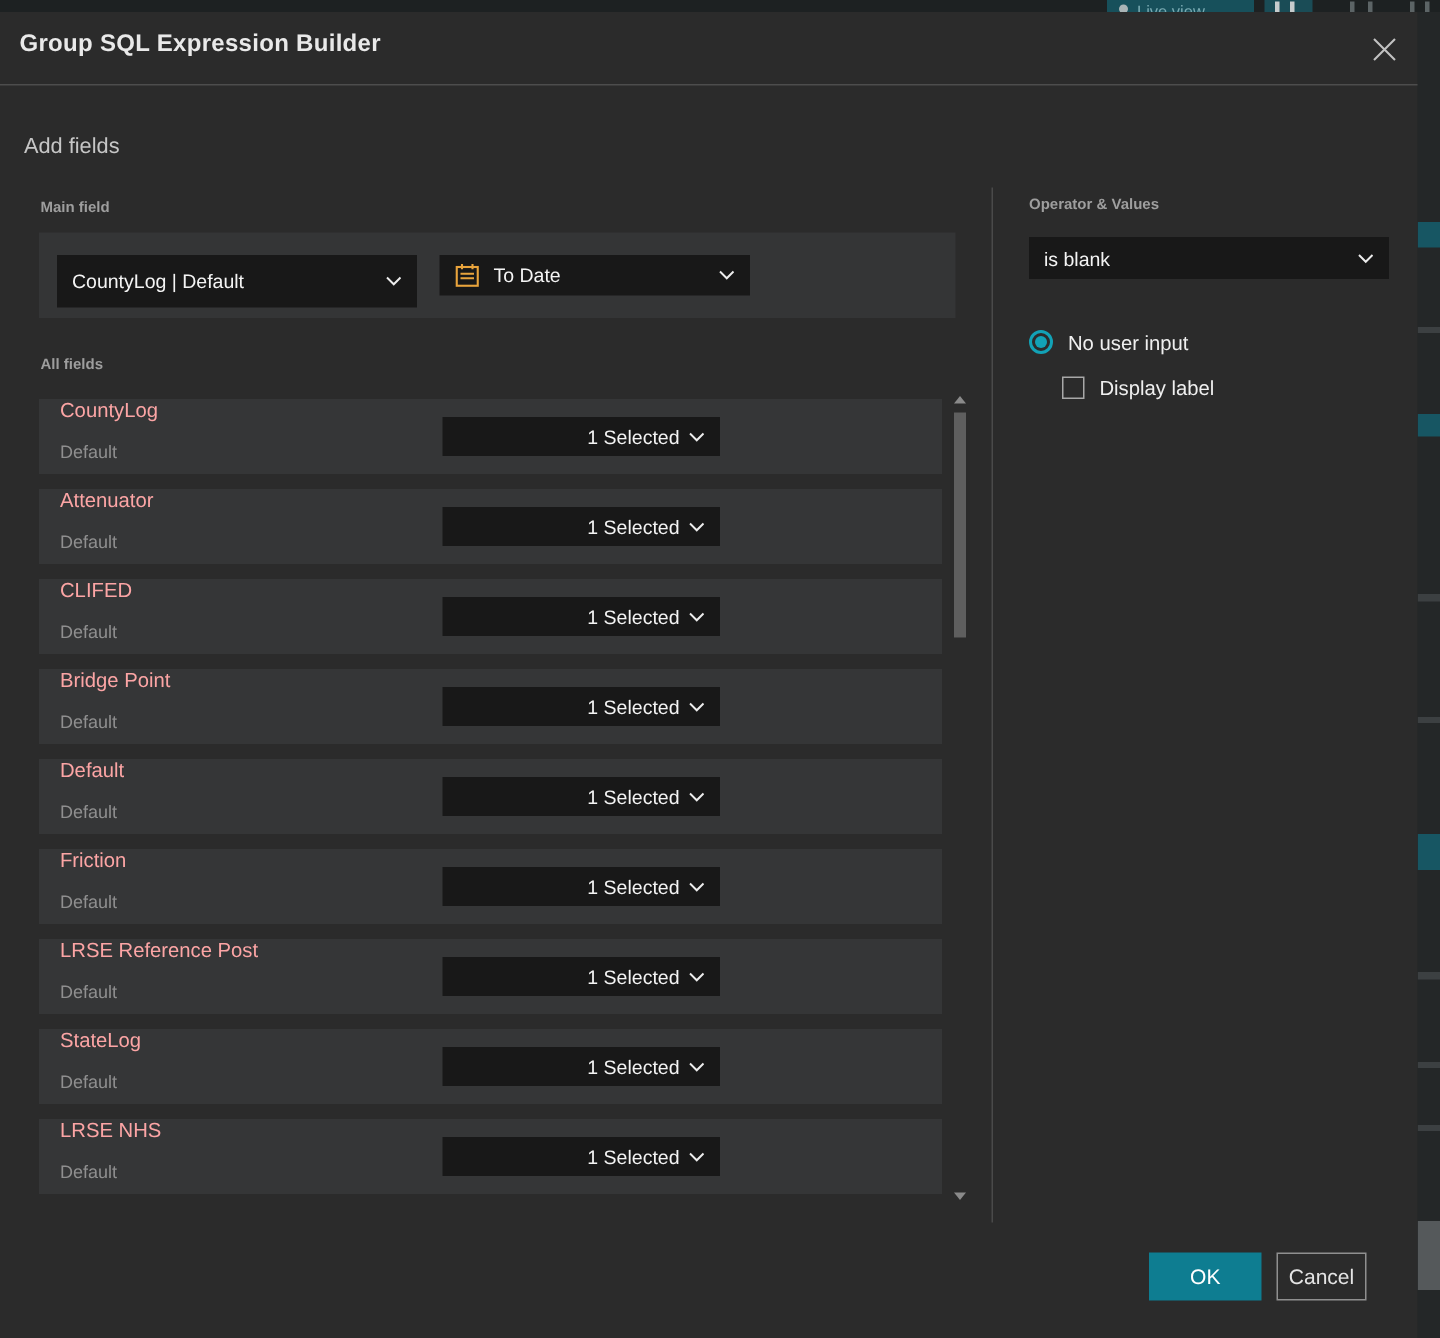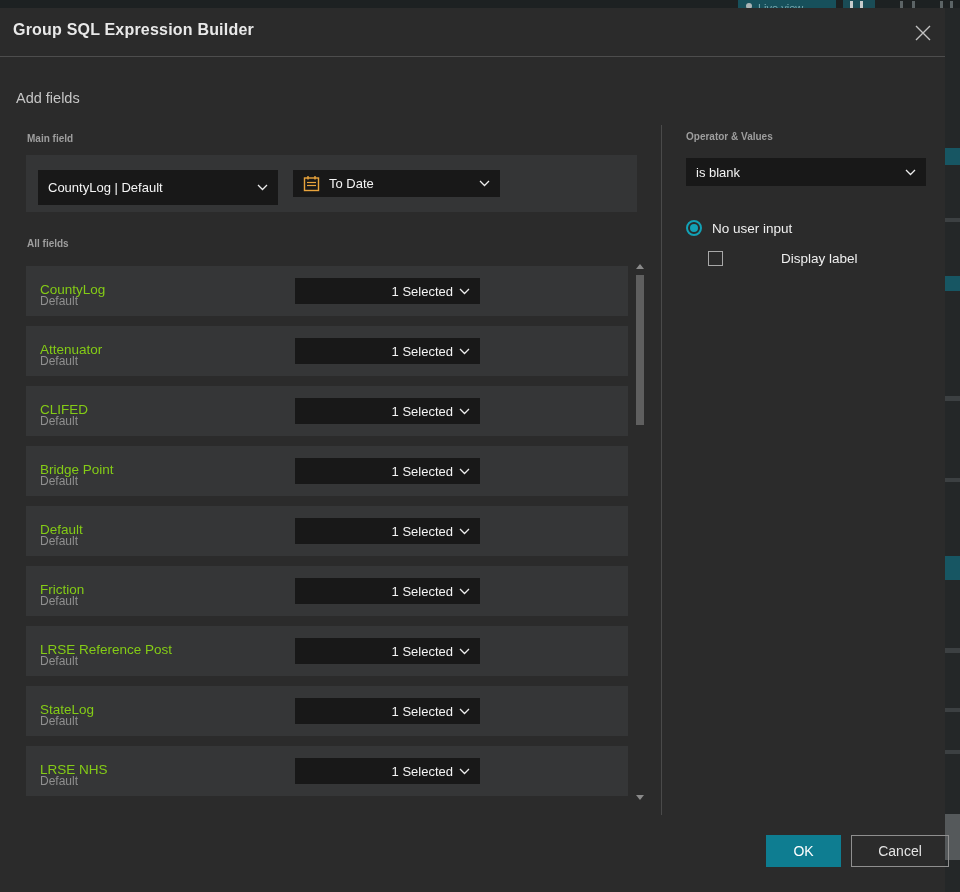--- a/index.html
+++ b/index.html
@@ -52,21 +52,21 @@
   .main-panel { position:absolute; left:26px; top:147px; width:611px; height:57px;
                 background:#343536; }
   .sel-field { left:12px; top:15px; width:240px; height:35px; }
   .sel-type  { left:267px; top:15px; width:207px; height:27px; }
   .cal-icon { display:flex; align-items:center; margin-right:9px; flex:0 0 auto; }
 
   
   .fields-list { position:absolute; left:26px; top:258px; width:602px; }
   .field-row { position:relative; width:602px; height:50px; background:#353637;
                margin-bottom:10px; }
-  .row-name { position:absolute; left:14px; top:16px; font-size:13.5px; color:#84cc16; }
+  .row-name { position:absolute; left:14px; top:0; font-size:13.5px; color:#fca5a5; }
   .row-sub  { position:absolute; left:14px; top:28px; font-size:12px; color:#8f8f8f; }
   .row-select { left:269px; top:12px; width:185px; height:26px;text-align:right; }
 
   
   .scrollbar { position:absolute; left:634px; top:254px; width:12px; height:540px; }
   .sb-up, .sb-down { position:absolute; left:2px; width:0; height:0; }
   .sb-up   { top:2px;  border-left:4px solid transparent; border-right:4px solid transparent;
              border-bottom:5px solid #8a8a8a; }
   .sb-down { bottom:2px; border-left:4px solid transparent; border-right:4px solid transparent;
              border-top:5px solid #8a8a8a; }
@@ -81,29 +81,29 @@
   .sel-operator { left:686px; top:150px; width:240px; height:28px;gap:48px; }
   .radio-row { position:absolute; left:686px; top:212px; display:flex;
                align-items:center; cursor:pointer; }
   .radio-outer { width:16px; height:16px; border-radius:50%;
                  border:2px solid var(--radio-teal,#12a2b6); display:flex;
                  align-items:center; justify-content:center; background:#2b2b2b; }
   .radio-dot { width:8px; height:8px; border-radius:50%;
                background:var(--radio-teal,#12a2b6); }
   .radio-label { margin-left:10px; font-size:13.5px; color:#efefef; }
   .check-row { position:absolute; left:708px; top:243px; display:flex;
-               align-items:center; cursor:pointer;gap:48px; }
+               align-items:center; cursor:pointer; }
   .checkbox { width:15px; height:15px; border:1px solid #a8a8a8; background:transparent; }
   .check-label { margin-left:10px; font-size:13.5px; color:#efefef; }
 
   
   .btn-ok { position:absolute; left:766px; top:827px; width:75px; height:32px;
             background:var(--accent-teal,#0e7d91); color:#ffffff; border:none;
             font-size:14px; font-family:"Liberation Sans",sans-serif; cursor:pointer; }
-  .btn-cancel { position:absolute; left:851px; top:827px; width:98px; height:32px;
+  .btn-cancel { position:absolute; left:851px; top:827px; width:60px; height:32px;
                 background:transparent; color:#e4e4e4; border:1px solid #8f8f8f;
                 font-size:14px; font-family:"Liberation Sans",sans-serif; cursor:pointer; }
 </style>
 </head>
 <body>
 
 <div class="screen" style="--accent-teal: #0e7d91; --radio-teal: #12a2b6; --calendar-amber: #e9a43c;">
 
   <div class="app-top-strip">
     <div class="live-pill">

